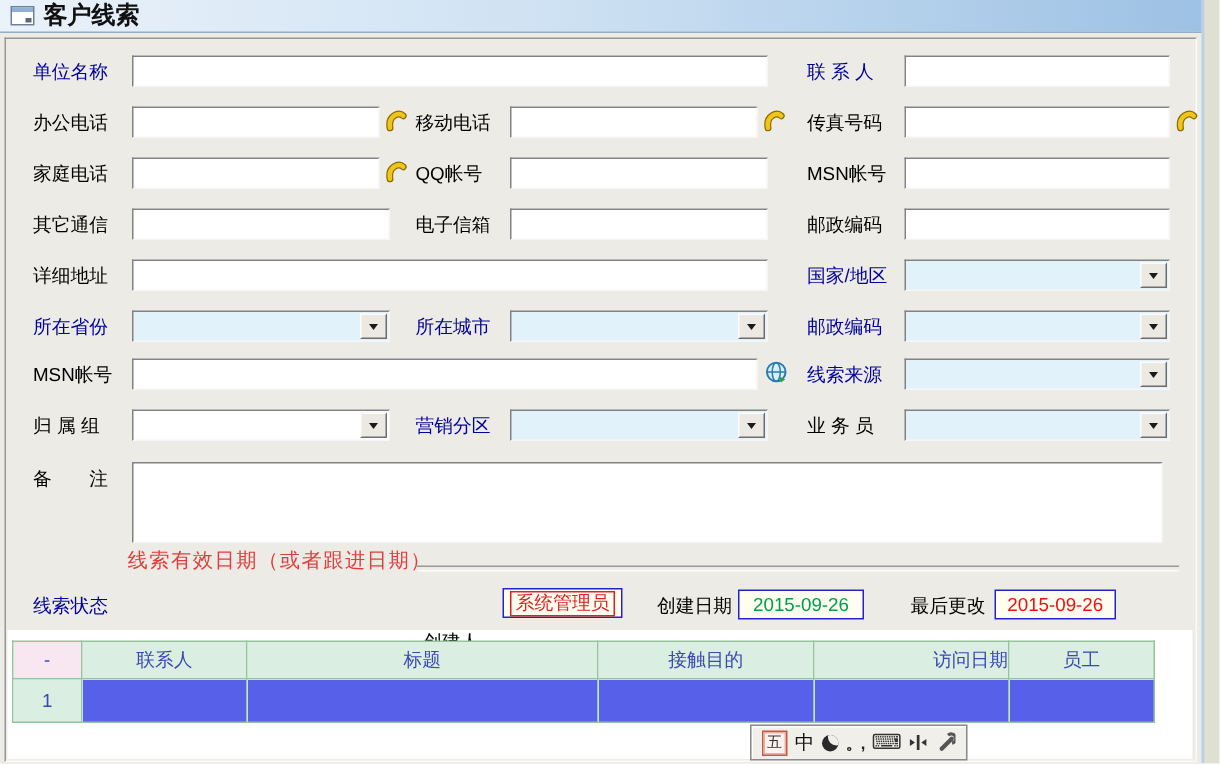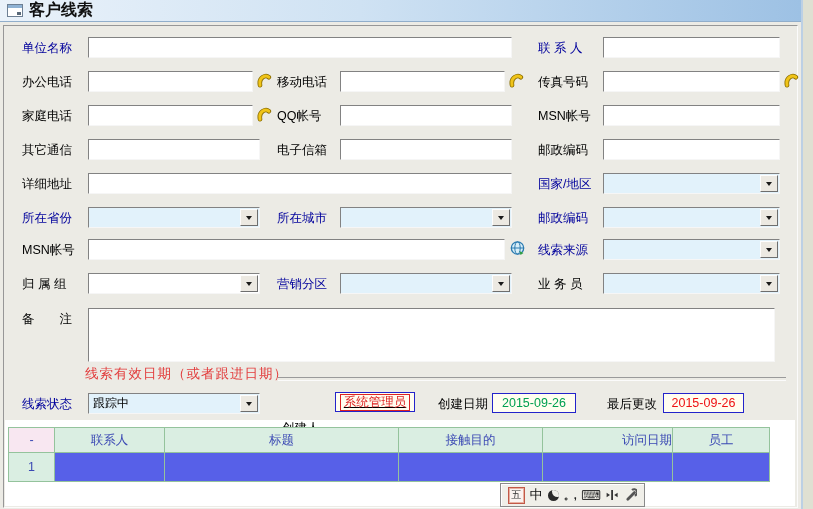--- a/index.html
+++ b/index.html
@@ -38,21 +38,21 @@
   .icon16{position:absolute;width:17px;height:16px;}
   .sep{position:absolute;height:2px;border-top:1px solid #9a9a9a;border-bottom:1px solid #fbfbfb;}
   .rednote{position:absolute;font-size:13.5px;color:#e23d3d;letter-spacing:1px;white-space:pre;}
 
   .valbox{position:absolute;height:20px;box-sizing:border-box;border:1px solid #2323cb;
       background:#fffdf0;display:flex;align-items:center;justify-content:center;
       font-size:12.5px;}
   .valbox.green{color:#00a050;}
   .valbox.red{color:#ee1111;}
   .creatorbox{position:absolute;height:20px;box-sizing:border-box;border:1px solid #2323cb;
-      background:#fffdf0;display:flex;align-items:center;justify-content:center;padding:1px;text-decoration:underline;}
+      background:#fffdf0;display:flex;align-items:center;justify-content:center;padding:1px;}
   .creatorbox .inner{border:1px solid #dd2222;color:#dd2222;font-size:12.5px;
       padding:0 3px;line-height:15px;white-space:nowrap;}
 
   table.grid{position:absolute;left:8px;top:427px;border-collapse:collapse;table-layout:fixed;}
   table.grid td{border:1px solid #94c39c;font-size:12.5px;text-align:center;overflow:hidden;
       color:#3b49b4;padding:0;}
   table.grid tr.head td{background:#daeee2;height:24px;}
   table.grid tr.head td.corner{background:#f8e7f1;}
   table.grid tr.datarow td{background:#5760e8;height:28px;}
   table.grid tr.datarow td.numcell{background:#daeee2;}
@@ -187,26 +187,20 @@
       </span>
   </div>
 
   <span class="lbl" style="left:22px;top:312px;">备　　注</span>
   <textarea class="area" style="left: 88px; top: 308px; width: 687px; height: 54px;"></textarea>
 
   <span class="rednote" style="left:85px;top:365px;">线索有效日期（或者跟进日期）</span>
   <div class="sep" style="left:278px;top:377px;width:508px;"></div>
 
   <span class="lbl blue" style="left:22px;top:397px;">线索状态</span>
-  <div class="dd blue" style="left:88px;top:393px;width:172px;">
-    <span>跟踪中</span>
-    <span class="dd-btn">
-        <i class="dd-arrow"></i>
-      </span>
-  </div>
   <span class="lbl" style="left:282px;top:397px;margin-top:24px;">创建人</span>
   <div class="creatorbox" style="left:335px;top:392px;min-width:80px;">
     <span class="inner">系统管理员</span>
   </div>
   <span class="lbl" style="left:438px;top:397px;">创建日期</span>
   <div class="valbox green" style="left:492px;top:393px;width:84px;">2015-09-26</div>
   <span class="lbl" style="left:607px;top:397px;">最后更改</span>
   <div class="valbox red" style="left:663px;top:393px;width:81px;">2015-09-26</div>
 
   <table class="grid">

